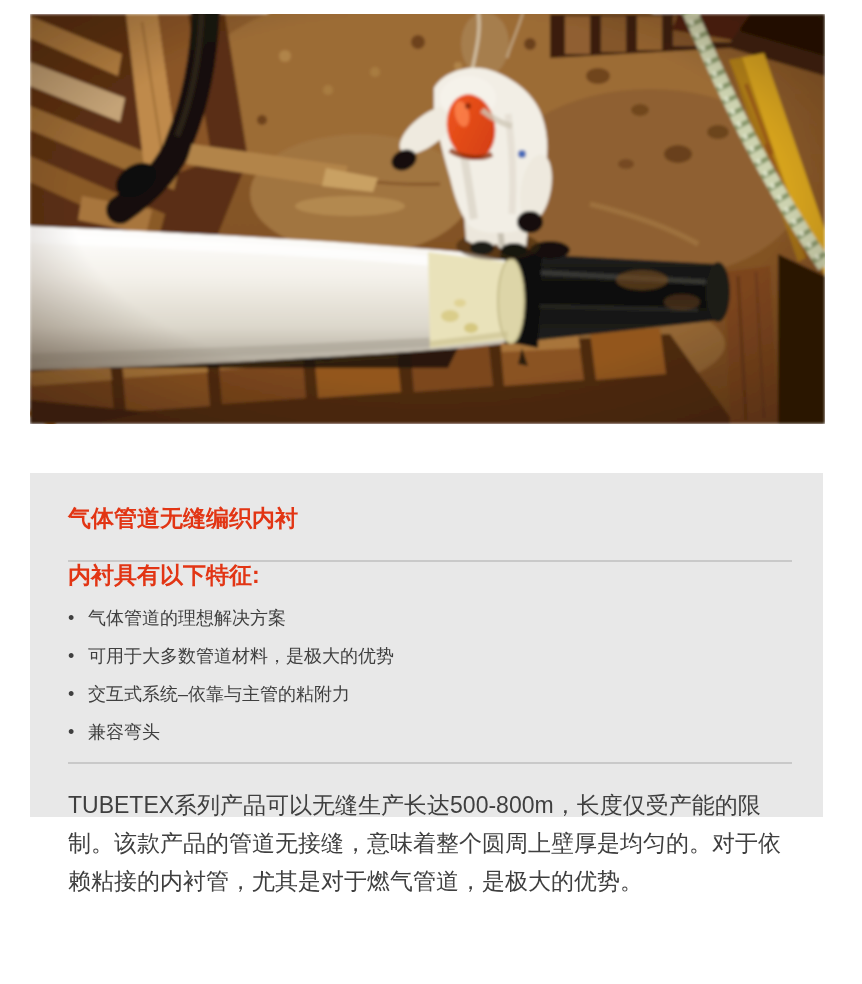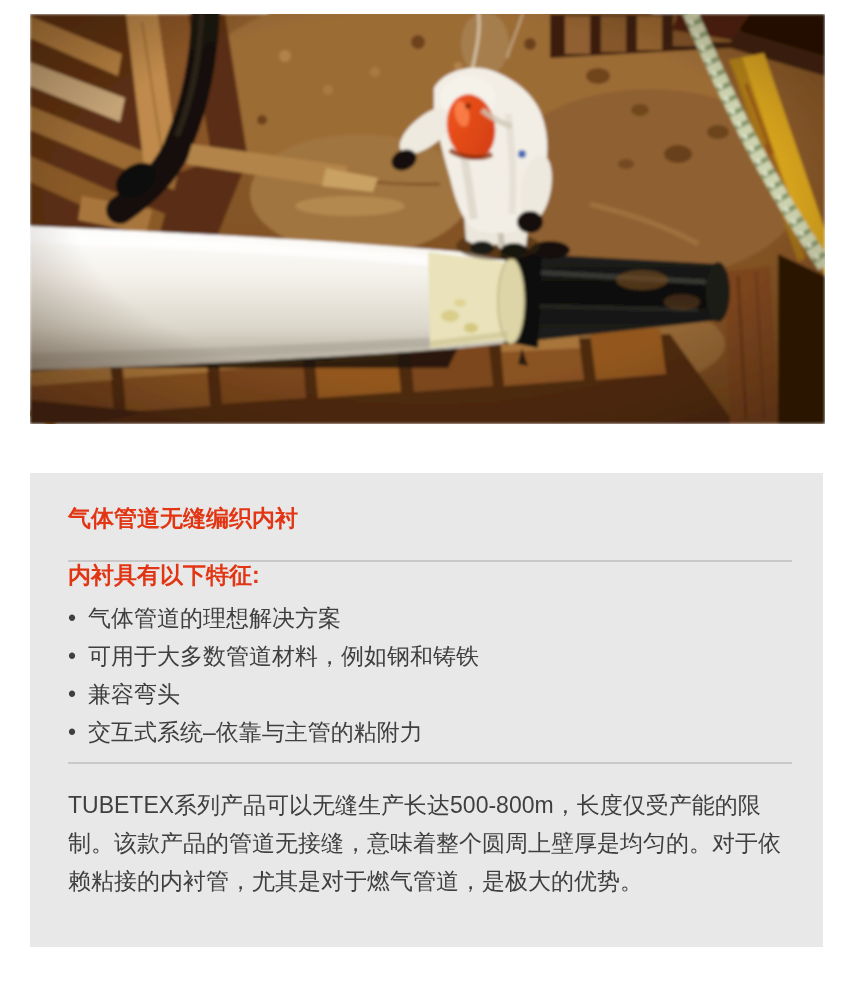--- a/index.html
+++ b/index.html
@@ -5,27 +5,27 @@
   * { margin:0; padding:0; box-sizing:border-box; }
   html,body { width:862px; height:984px; background:#ffffff; overflow:hidden;
               font-family:"Liberation Sans","DejaVu Sans",sans-serif; }
   .stage { position:relative; width:862px; height:984px; background:#ffffff; }
 
   
   .photo-frame { position:absolute; left:30px; top:14px; width:795px; height:410px; overflow:hidden; }
   .photo-frame svg { display:block; }
 
   
-  .info-card { position:absolute; left:30px; top:473px; width:793px; height:474px;
+  .info-card { position:absolute; left:30px; top:473px; width:793px; height:344px;
                background:#e8e8e8; padding:32px 31px 22px 38px; }
   .card-title { font-size:23px; font-weight:700; color:#e23514; line-height:1.2; }
   .rule { border:none; border-top:2px solid #c9c9c9; height:0; margin:27px 0 0 0; }
   .features-heading { font-size:23px; font-weight:700; color:#e23514; line-height:1.2; }
   .feature-list { list-style:none; margin-top:10px; }
-  .feature-list li { font-size:23px; color:#3f3f3f; line-height:38px; font-weight:400; }
+  .feature-list li { font-size:18px; color:#3f3f3f; line-height:38px; font-weight:400; }
   .bullet { display:inline-block; width:20px; color:#3f3f3f; }
   .rule2 { border:none; border-top:2px solid #c9c9c9; height:0; margin:11px 0 0 0; }
   .description { font-size:23px; color:#3f3f3f; line-height:38px; margin-top:22px; max-width:726px; }
 </style>
 </head>
 <body>
 
 <div class="stage">
 
   <figure class="photo-frame" aria-label="身穿白色防护服、头戴橙色安全帽的工人站在泥泞的管沟中，白色无缝编织内衬管正被拉入黑色燃气管道">
@@ -229,27 +229,27 @@
 
     <hr class="rule">
 
     <h2 class="features-heading">内衬具有以下特征:</h2>
 
     <ul class="feature-list">
       <li>
         <span class="bullet">•</span><span>气体管道的理想解决方案</span>
       </li>
       <li>
-        <span class="bullet">•</span><span>可用于大多数管道材料，例如钢和铸铁</span>
+        <span class="bullet">•</span><span>可用于大多数管道材料，是极大的优势</span>
+      </li>
+      <li>
+        <span class="bullet">•</span><span>交互式系统–依靠与主管的粘附力</span>
       </li>
       <li>
         <span class="bullet">•</span><span>兼容弯头</span>
-      </li>
-      <li>
-        <span class="bullet">•</span><span>交互式系统–依靠与主管的粘附力</span>
       </li>
     </ul>
 
     <hr class="rule2">
 
     <p class="description">TUBETEX系列产品可以无缝生产长达500-800m，长度仅受产能的限制。该款产品的管道无接缝，意味着整个圆周上壁厚是均匀的。对于依赖粘接的内衬管，尤其是对于燃气管道，是极大的优势。</p>
   </section>
 
 </div>
 

